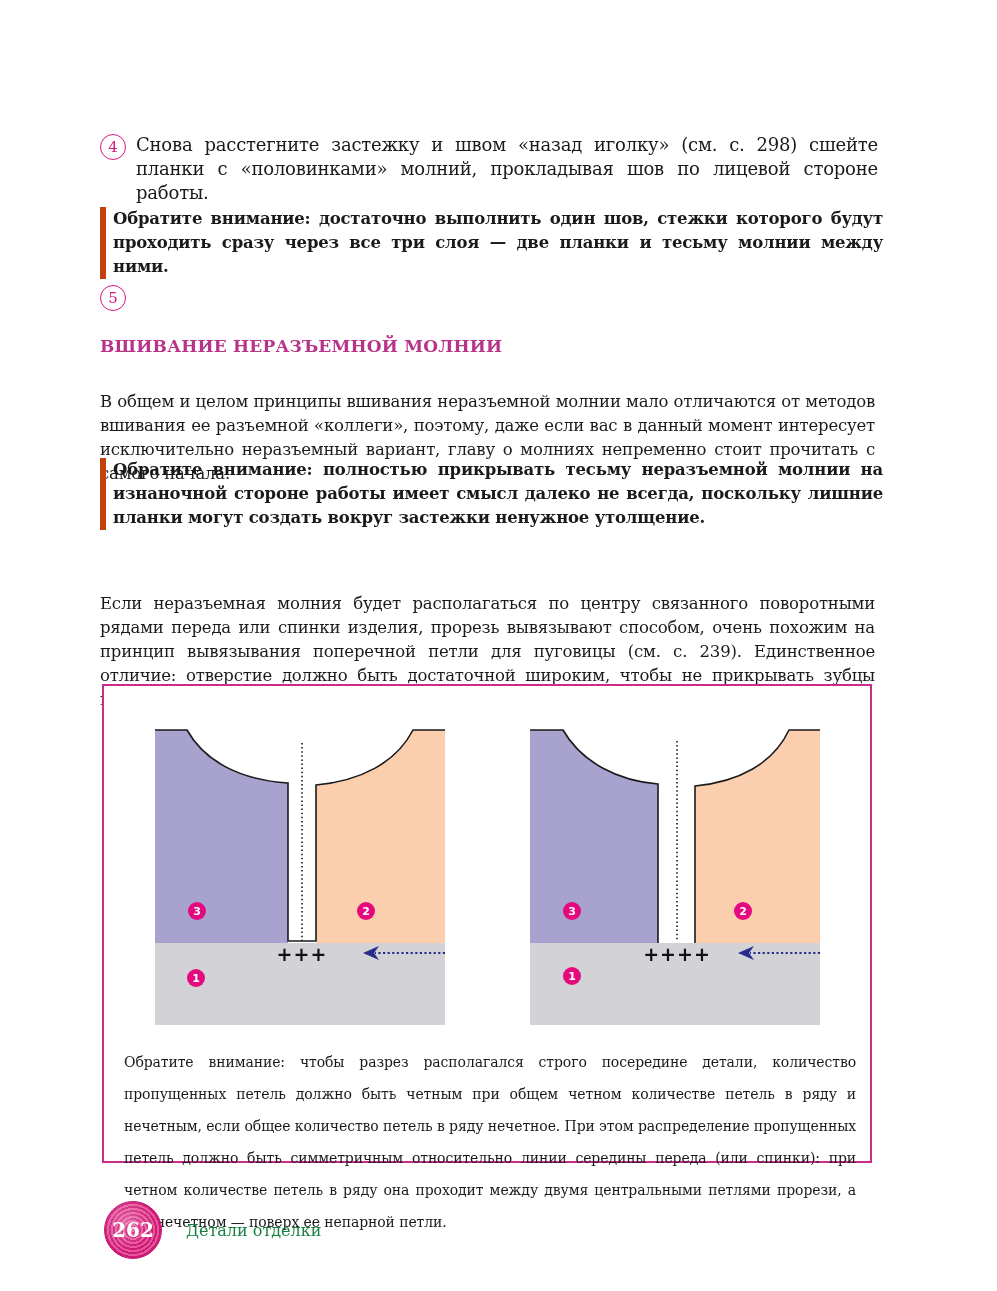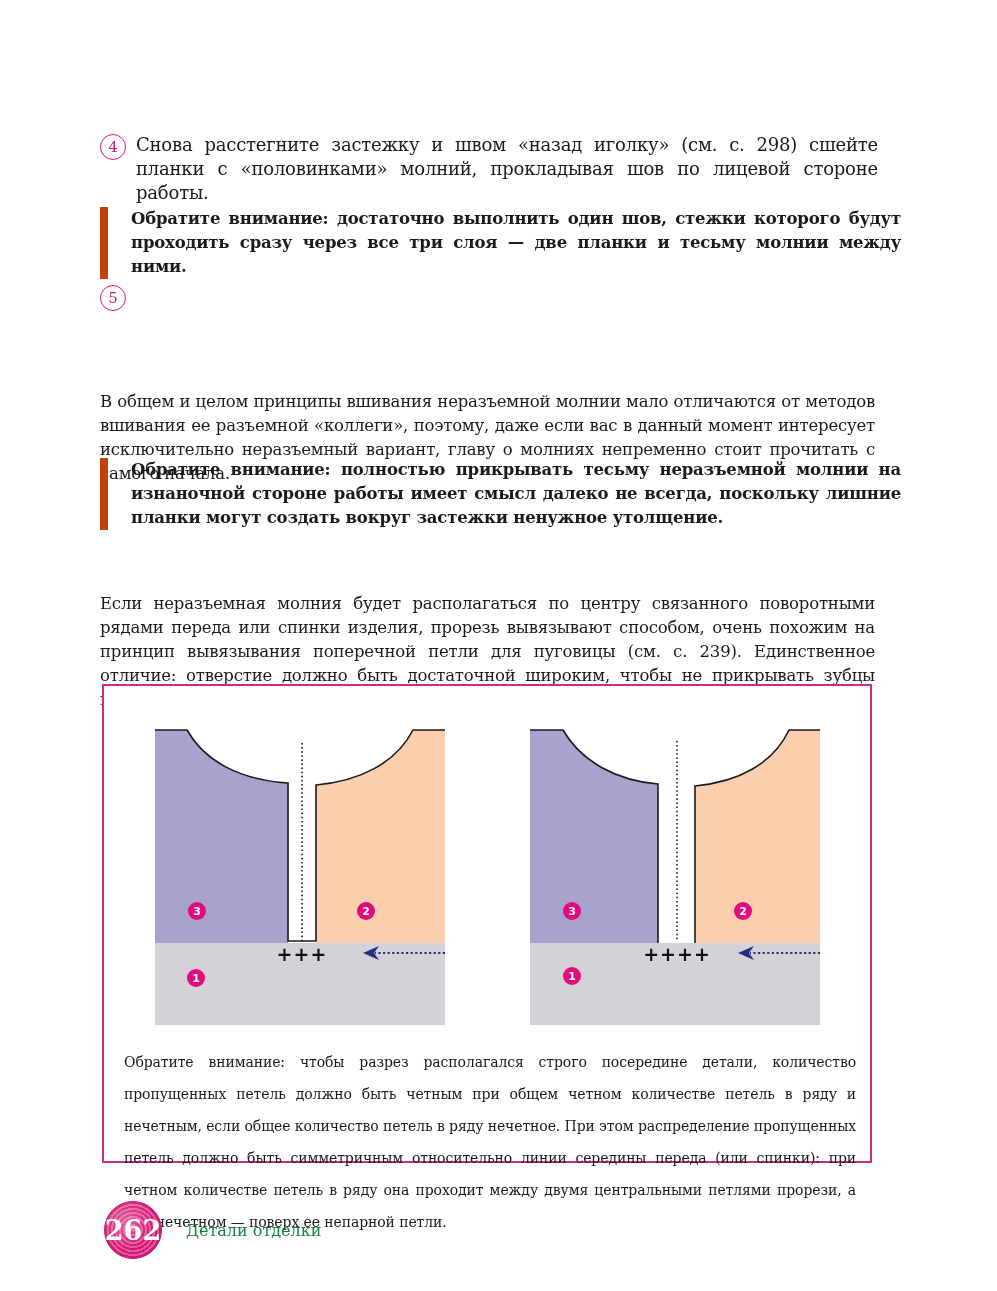--- a/index.html
+++ b/index.html
@@ -24,22 +24,22 @@
     color:#d6187f;font-size:15px;font-weight:400;
     display:flex;align-items:center;justify-content:center;
     font-family:"DejaVu Serif", serif;
   }
   .step-text{
     font-size:18px;line-height:24px;letter-spacing:-0.2px;
     text-align:justify;
   }
   .note{
     left:100px;width:770px;
-    border-left:8px solid #c2410c;
-    padding-left:23px;
+    border-left:6px solid #c2410c;
+    padding-left:7px;
     font-size:16.5px;line-height:24px;letter-spacing:-0.2px;
     font-weight:bold;text-align:justify;
   }
   .section-heading{
     left:100px;width:770px;
     color:#b93489;font-size:17px;font-weight:bold;
     letter-spacing:0.2px;
   }
   .para{
     left:100px;width:775px;
@@ -81,21 +81,21 @@
   }
   
   .page-badge{
     left:104px;top:1201px;
     width:58px;height:58px;border-radius:50%;
     background:
       radial-gradient(circle at 38% 35%, rgba(255,255,255,0.30), rgba(255,255,255,0) 55%),
       repeating-radial-gradient(circle at 50% 50%, #e8559b 0 2px, #ce1a77 2px 4px);
     border:1px solid #c2166f;
     display:flex;align-items:center;justify-content:center;
-    color:#ffffff;font-size:27px;font-weight:bold;
+    color:#ffffff;font-size:20px;font-weight:bold;
     font-family:"DejaVu Serif", serif;
     box-sizing:border-box;
   }
   .footer-title{
     left:186px;top:1221px;
     font-size:16px;color:#15803d;
   }
 </style>
 </head>
 <body>
@@ -108,20 +108,21 @@
   </div>
 
   <div class="abs note" style="top:207px;">
     <span>Обратите внимание:</span><span> достаточно выполнить один шов, стежки которого будут проходить сразу через все три слоя — две планки и тесьму молнии между ними.</span>
   </div>
 
   <div class="abs step" style="top:284px;">
     <div class="step-num">5</div>
   </div>
 
+  <div class="abs section-heading" style="top:336px;">ВШИВАНИЕ НЕРАЗЪЕМНОЙ МОЛНИИ</div>
 
   <div class="abs para" style="top:362px;margin-top:28px;">В общем и целом принципы вшивания неразъемной молнии мало отличаются от методов вшивания ее разъемной «коллеги», поэтому, даже если вас в данный момент интересует исключительно неразъемный вариант, главу о молниях непременно стоит прочитать с самого начала.</div>
 
   <div class="abs note" style="top:458px;">
     <span>Обратите внимание:</span><span> полностью прикрывать тесьму неразъемной молнии на изнаночной стороне работы имеет смысл далеко не всегда, поскольку лишние планки могут создать вокруг застежки ненужное утолщение.</span>
   </div>
 
   <div class="abs para" style="top:592px;">Если неразъемная молния будет располагаться по центру связанного поворотными рядами переда или спинки изделия, прорезь вывязывают способом, очень похожим на принцип вывязывания поперечной петли для пуговицы (см. с. 239). Единственное отличие: отверстие должно быть достаточной широким, чтобы не прикрывать зубцы молнии, а в некоторых</div>
 
   <div class="abs figure-box">

